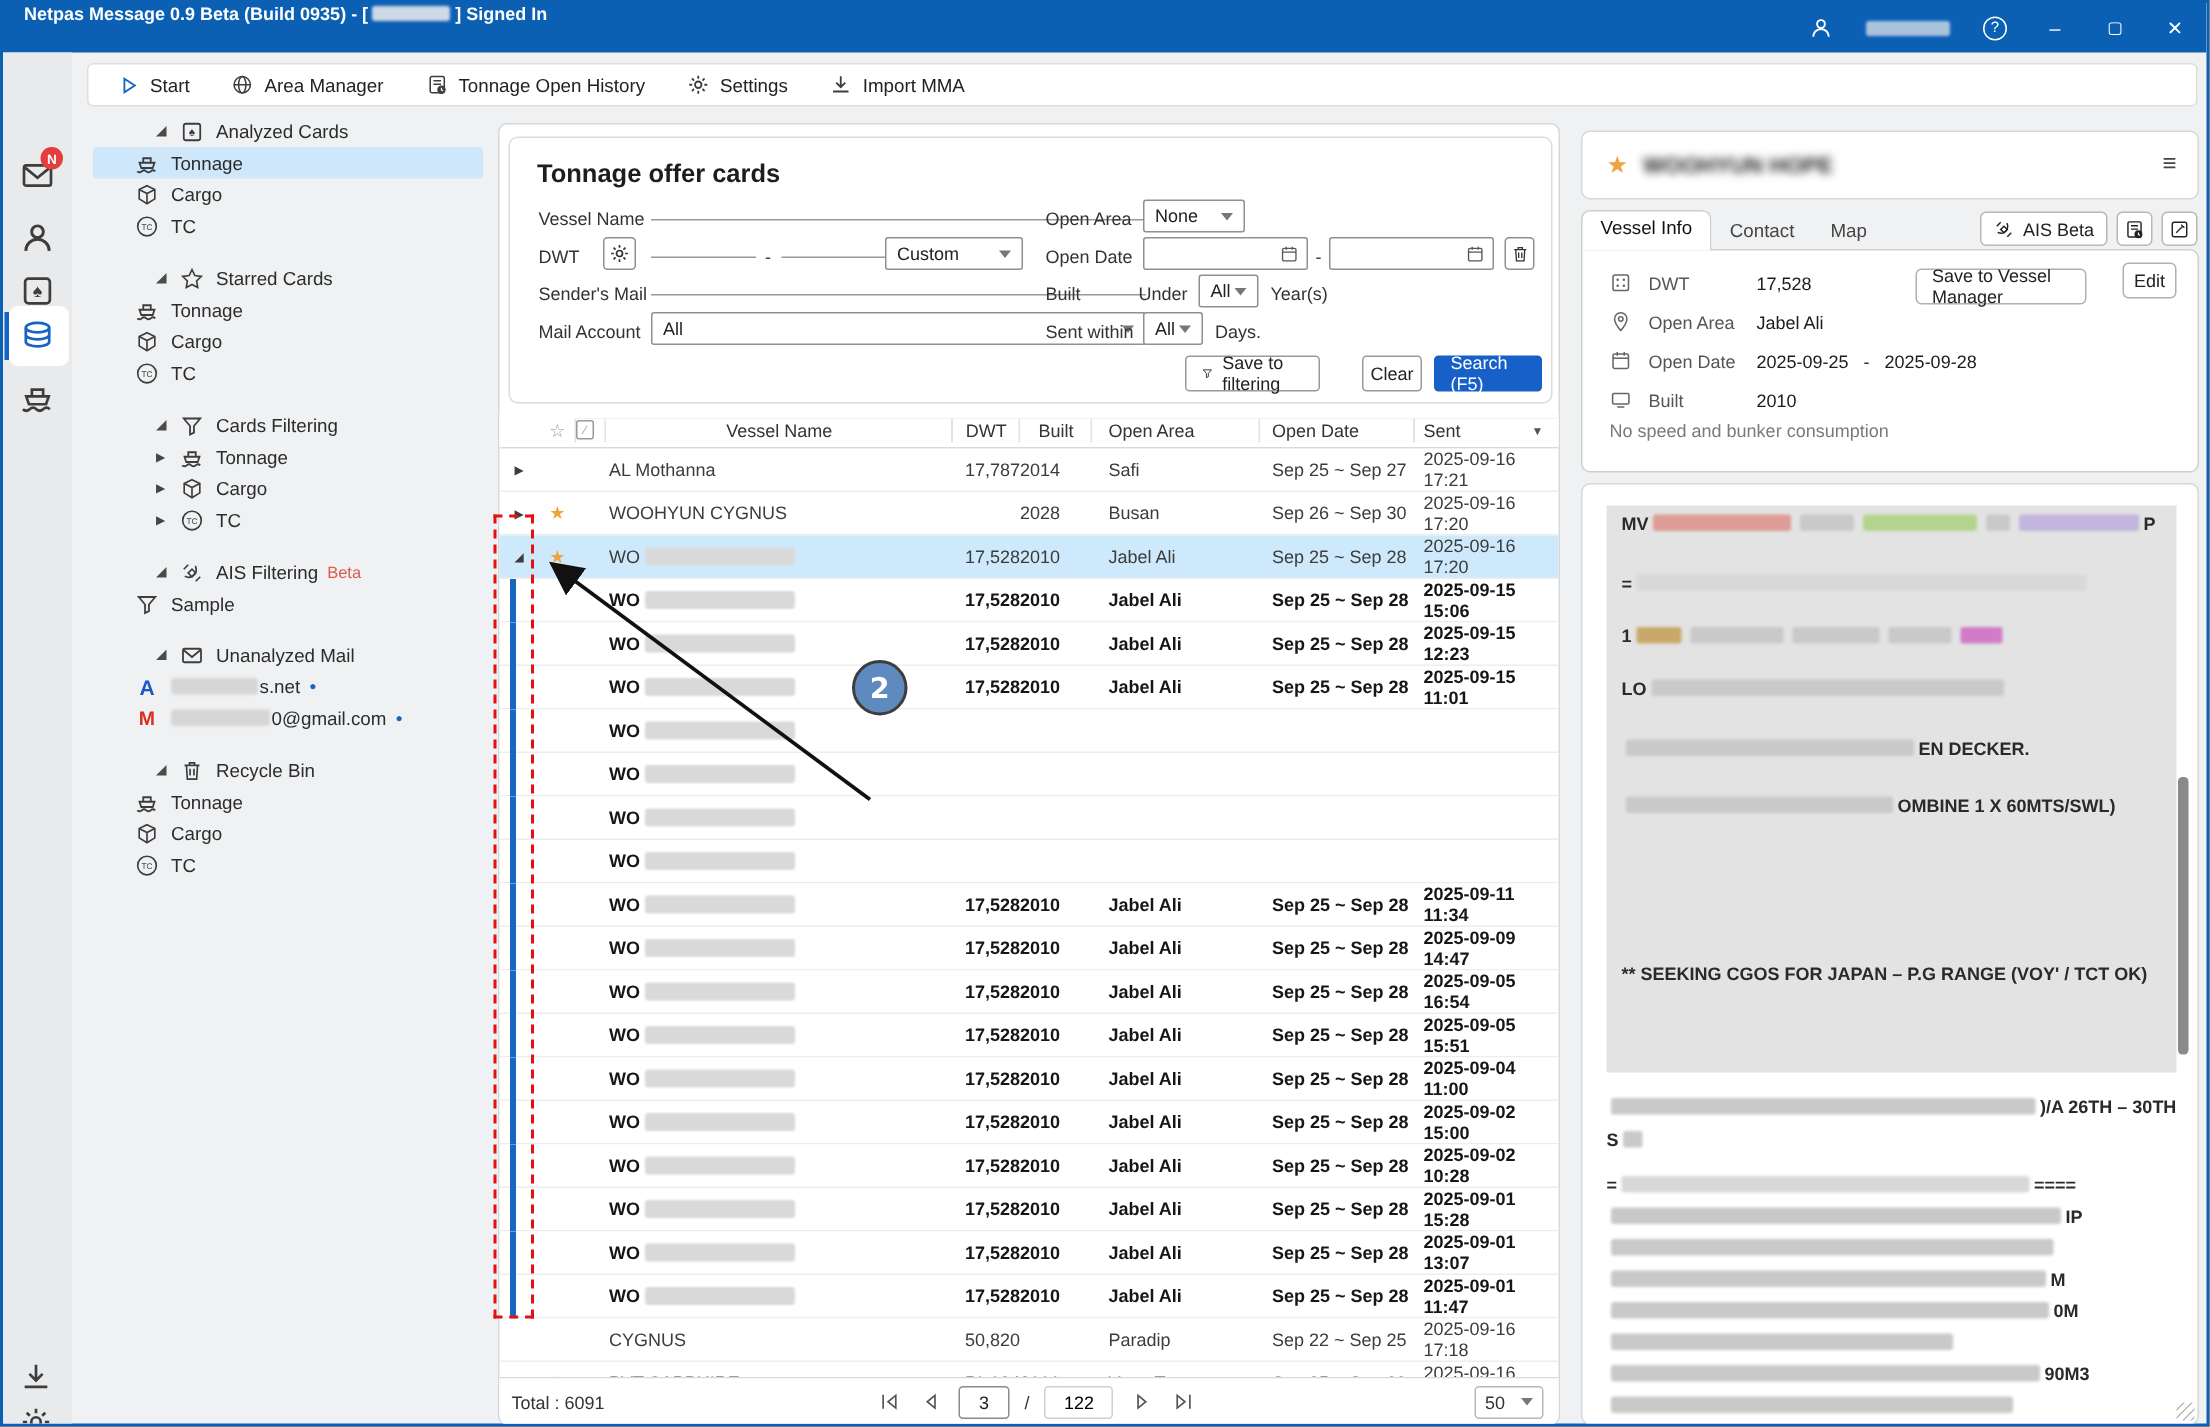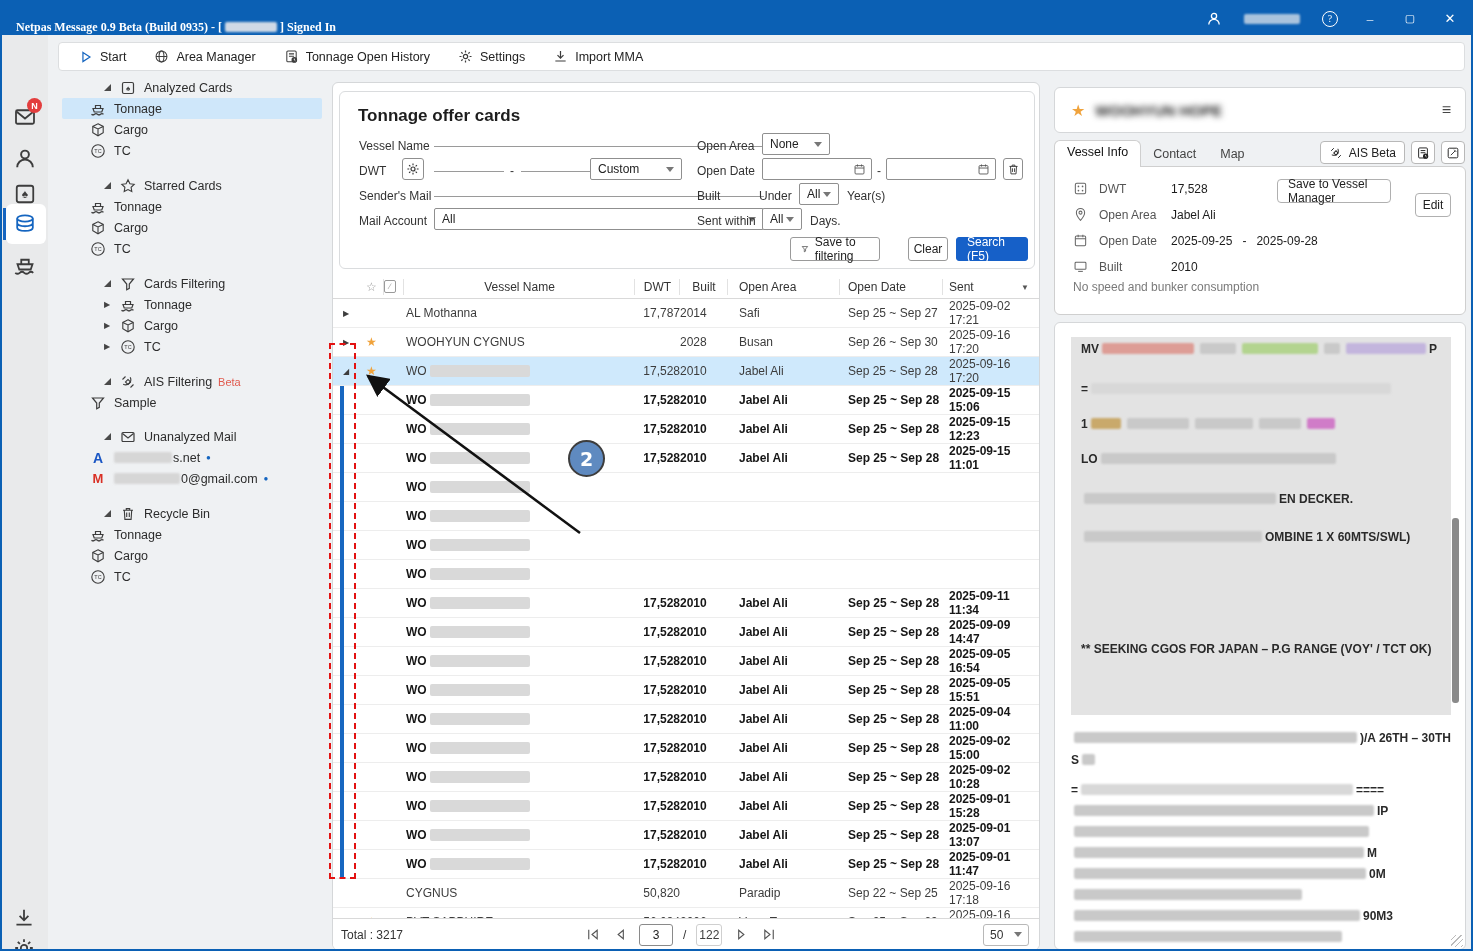--- a/index.html
+++ b/index.html
@@ -2,21 +2,21 @@
 <html><head>
 <meta charset="utf-8">
 <style>
   *{margin:0;padding:0;box-sizing:border-box;}
   html,body{background:#444;}
   .window{position:relative;width:1473px;height:951px;background:#eff1f3;
     font-family:"Liberation Sans",sans-serif;font-size:12px;color:#333;
     border:2px solid #0b60b4;overflow:hidden;}
   
   .titlebar{position:absolute;left:0;top:0;width:100%;height:33px;background:#0b60b4;color:#fff;
-    display:flex;align-items:flex-end;font-family:Liberation Serif, serif;}
+    display:flex;align-items:flex-start;}
   .titlebar .title{padding-left:14px;font-size:12px;font-weight:700;white-space:nowrap;}
   .redact-light{display:inline-block;width:52px;height:10px;background:#cfd9e6;border-radius:2px;
     margin:0 3px;filter:blur(1px);vertical-align:-1px;}
   .tb-right{position:absolute;right:8px;top:0;height:33px;display:flex;align-items:center;gap:14px;}
   .tb-ico{width:26px;height:24px;display:flex;align-items:center;justify-content:center;color:#fff;font-size:13px;}
   .circle-glyph{width:16px;height:16px;border:1px solid #fff;border-radius:50%;font-size:10px;
     display:flex;align-items:center;justify-content:center;}
   
   .rail{position:absolute;left:0;top:33px;width:46px;height:916px;background:#e9eaeb;}
   .rail-ico{position:absolute;left:11px;width:24px;height:24px;color:#3d3d3d;}
@@ -88,21 +88,21 @@
   .nm-redact{display:none;width:100px;height:12px;background:#d9d9d9;border-radius:2px;margin-left:3px;
     filter:blur(.7px);vertical-align:-2px;}
   .rname .nm-redact{display:inline-block;}
   
   .tfoot{position:absolute;left:0;top:835px;width:706px;height:32px;border-top:1px solid #d9d9d9;
     display:flex;align-items:center;background:#fff;border-radius:0 0 6px 6px;}
   .total{margin-left:8px;color:#333;}
   .pager{position:absolute;left:250px;display:flex;align-items:center;gap:10px;}
   .pg-ico{width:18px;height:18px;color:#555;display:flex;align-items:center;justify-content:center;}
   .pg-box{width:34px;height:22px;border:1px solid #8a8a8a;border-radius:3px;text-align:center;line-height:20px;color:#222;}
-  .pg-box.dim{width:26px;border-color:#cfcfcf;color:#404040;}
+  .pg-box.dim{width:46px;border-color:#cfcfcf;color:#000000;}
   .size-sel{position:absolute;right:10px;width:46px;height:22px;border:1px solid #b8b8b8;border-radius:3px;
     display:flex;align-items:center;padding:0 6px;color:#333;}
   
   .name-card{position:absolute;left:1052px;top:85px;width:412px;height:46px;background:#fff;
     border:1px solid #d5d7d9;border-radius:6px;display:flex;align-items:center;}
   .name-card .star{color:#f0a33c;font-size:16px;margin-left:16px;}
   .vname{margin-left:10px;font-size:15px;font-weight:700;color:#222;filter:blur(3px);}
   .burger{margin-left:auto;margin-right:14px;font-size:16px;color:#444;}
   .tabs{position:absolute;left:1052px;top:139px;width:412px;height:26px;display:flex;align-items:flex-end;}
   .tab{padding:4px 12px 6px;font-size:12.5px;color:#444;}
@@ -656,21 +656,21 @@
     <div class="rows">
       <div class="trow">
           <span class="cl-arrow">▶</span>
           <span class="cl-star"></span>
           <span class="cl-memo"></span>
           <span class="cl-name"><span>AL Mothanna</span></span>
           <span class="cl-dwt">17,787</span>
           <span class="cl-built">2014</span>
           <span class="cl-area">Safi</span>
           <span class="cl-date">Sep 25 ~ Sep 27</span>
-          <span class="cl-sent">2025-09-02 17:21</span>
+          <span class="cl-sent">2025-09-16 17:21</span>
         </div>
         <div class="trow">
           <span class="cl-arrow">▶</span>
           <span class="cl-star">★</span>
           <span class="cl-memo"></span>
           <span class="cl-name"><span>WOOHYUN CYGNUS</span></span>
           <span class="cl-dwt"></span>
           <span class="cl-built">2028</span>
           <span class="cl-area">Busan</span>
           <span class="cl-date">Sep 26 ~ Sep 30</span>
@@ -892,21 +892,21 @@
           <span class="cl-name"><span>PVT SAPPHIRE</span></span>
           <span class="cl-dwt">56,034</span>
           <span class="cl-built">2006</span>
           <span class="cl-area">Vung Tau</span>
           <span class="cl-date">Sep 25 ~ Sep 29</span>
           <span class="cl-sent">2025-09-16 17:17</span>
         </div>
     </div>
 
     <div class="tfoot">
-      <span class="total">Total : 3217</span>
+      <span class="total">Total : 6091</span>
       <span class="pager">
         <span class="pg-ico">
             <svg class="ic" width="15" height="15">
               <use href="#i-pgfirst"></use>
             </svg>
           </span>
         <span class="pg-ico">
             <svg class="ic" width="15" height="15">
               <use href="#i-pgprev"></use>
             </svg>
@@ -996,21 +996,21 @@
         <span class="d-ico">
           <svg class="ic" width="15" height="15">
             <use href="#i-mon"></use>
           </svg>
         </span>
         <span class="d-label">Built</span>
         <span class="d-val">2010</span>
       </div>
     <div class="d-note">No speed and bunker consumption</div>
     <span class="d-btn" style="left:222px;top:12px;width:114px">Save to Vessel Manager</span>
-    <span class="d-btn" style="left:360px;top:26px;width:36px">Edit</span>
+    <span class="d-btn" style="left:360px;top:8px;width:36px">Edit</span>
   </div>
 
   <div class="mail-card">
     <div class="gray-block">
       <div class="mline" style="top:5px"><span>MV</span><span class="rd hl-red" style="width:92px"></span><span class="rd" style="width:36px"></span><span class="rd hl-green" style="width:76px"></span><span class="rd" style="width:16px"></span><span class="rd hl-purple" style="width:80px"></span><span>P</span></div>
       <div class="mline" style="top:45px"><span>=</span><span class="rd rd-light" style="width:300px"></span></div>
       <div class="mline" style="top:80px"><span>1</span><span class="rd hl-tan" style="width:30px"></span><span class="rd" style="width:62px"></span><span class="rd" style="width:58px"></span><span class="rd" style="width:42px"></span><span class="rd hl-pink" style="width:28px"></span></div>
       <div class="mline" style="top:115px"><span>LO</span><span class="rd" style="width:235px"></span></div>
       <div class="mline" style="top:155px"><span class="rd" style="width:192px"></span><span>EN DECKER.</span></div>
       <div class="mline" style="top:193px"><span class="rd" style="width:178px"></span><span>OMBINE 1 X 60MTS/SWL)</span></div>

